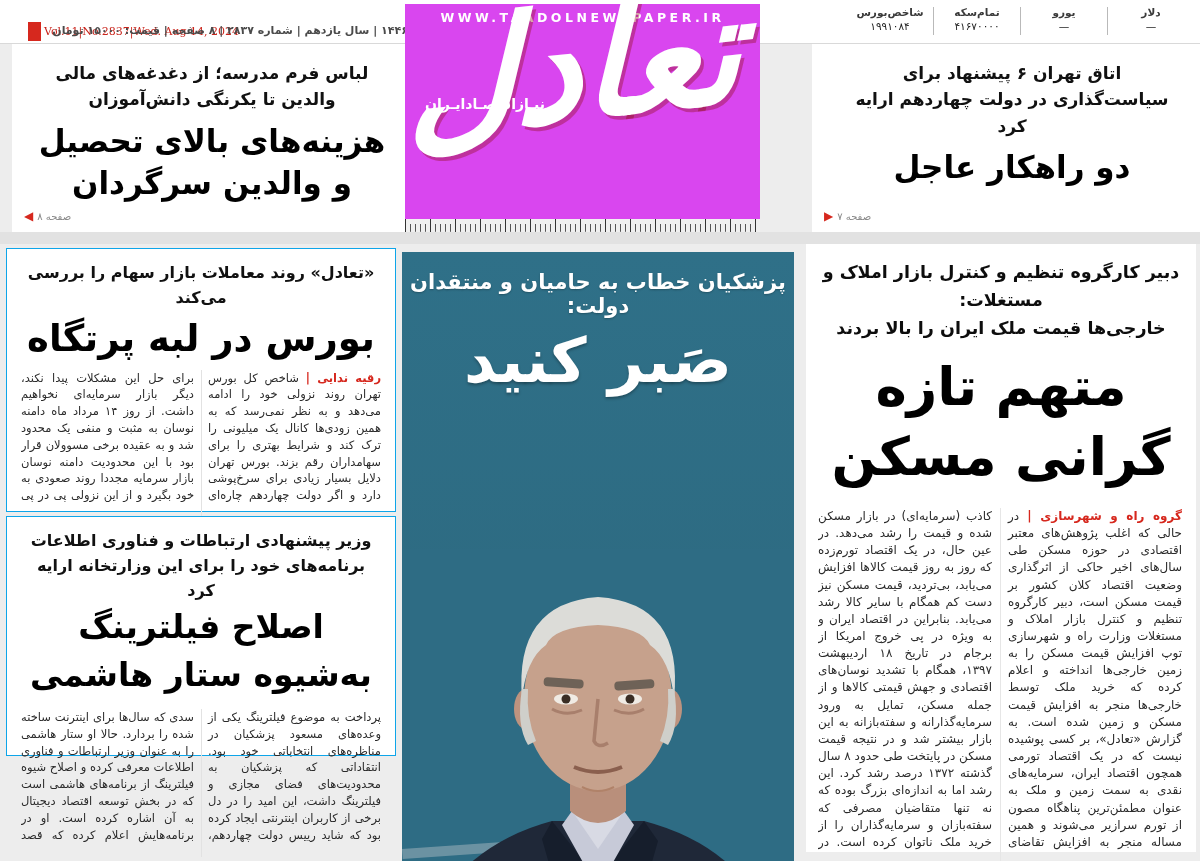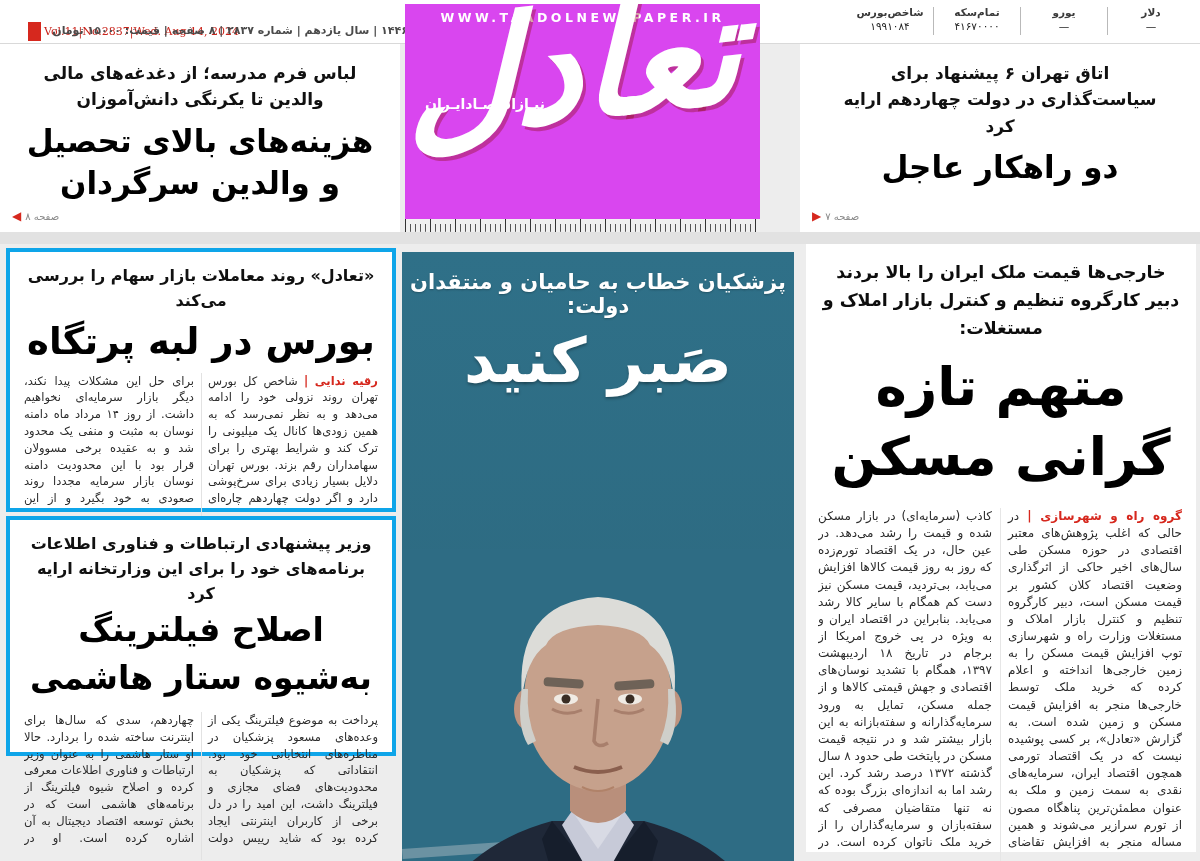--- a/index.html
+++ b/index.html
@@ -24,32 +24,32 @@
   .mast-slogan { position:absolute; top:92px; left:20px; color:#ffffff; font-size:14px; font-weight:bold; letter-spacing:1px; }
   .mast-ruler { position:absolute; bottom:0; left:0; right:0; height:13px; background-color:#f0f0f0;
     background-image:
       repeating-linear-gradient(to right, #333 0 1px, transparent 1px 25px),
       repeating-linear-gradient(to right, #555 0 1px, transparent 1px 5px);
     background-size:100% 100%, 100% 60%;
     background-position:0 0, 0 100%;
     background-repeat:no-repeat; }
 
   
-  .topbox { position:absolute; top:44px; width:400px; height:188px; background:#ffffff; padding-top:16px; }
+  .topbox { position:absolute; top:44px; width:400px; height:188px; background:#ffffff; padding-top:16px;margin-left:12px; }
   .topbox.left-side { left:0; }
   .topbox.right-side { left:800px; }
   .topbox .kicker { text-align:center; font-size:17px; font-weight:bold; color:#111; line-height:1.55; padding:0 30px; }
   .topbox .headline { text-align:center; font-size:31px; font-weight:bold; color:#000; line-height:1.35; margin-top:8px; }
   .pageref { position:absolute; bottom:10px; left:12px; direction:ltr; font-size:10px; color:#8a8a8a; display:flex; align-items:center; gap:4px; }
   .tri { color:#d6281e; font-size:12px; line-height:1; }
 
   .gray-band { position:absolute; top:232px; left:0; width:1200px; height:12px; background:#e2e2e2; }
 
   
-  .lbox { position:absolute; left:6px; width:390px; background:#ffffff; border:4px solid #0ea5e9; padding:12px 14px 10px 14px; }
+  .lbox { position:absolute; left:6px; width:390px; background:#ffffff; border:1px solid #0ea5e9; padding:12px 14px 10px 14px; }
   .lbox1 { top:248px; height:264px; }
   .lbox2 { top:516px; height:240px; }
   .lbox .kicker { text-align:center; font-size:16px; font-weight:bold; color:#111; line-height:1.55; }
   .lbox1 .headline { text-align:center; font-size:37px; font-weight:bold; color:#000; margin-top:6px; }
   .lbox2 .headline { text-align:center; font-size:33px; font-weight:bold; color:#000; line-height:1.45; margin-top:0; }
   .body2col { margin-top:10px; column-count:2; column-gap:14px; column-rule:1px solid #e2e2e2; font-size:11.5px; line-height:1.46; text-align:justify; color:#2b2b2b; overflow:hidden; direction:rtl; }
   .lbox1 .body2col { height:150px; }
   .lbox2 .body2col { height:148px; }
   .redlabel { color:#d6281e; font-weight:bold; }
 
@@ -199,22 +199,22 @@
       <rect x="300" y="440" width="92" height="30" fill="#27415f"></rect>
       <rect x="300" y="434" width="92" height="8" fill="#cfd6dc"></rect>
     </svg>
     <div class="kicker">پزشکیان خطاب به حامیان و منتقدان دولت:</div>
     <div class="headline">صَبر کنید</div>
     <div class="photo-badge">۲</div>
   </div>
 
   <div class="rcol">
     <div class="kicker">
+      <div>دبیر کارگروه تنظیم و کنترل بازار املاک و مستغلات:</div>
       <div>خارجی‌ها قیمت ملک ایران را بالا بردند</div>
-      <div>دبیر کارگروه تنظیم و کنترل بازار املاک و مستغلات:</div>
     </div>
     <div class="headline">
       <div>متهم تازه</div>
       <div>گرانی مسکن</div>
     </div>
     <div class="rbody">
       <span class="redlabel">گروه راه و شهرسازی |</span>
       <span>در حالی که اغلب پژوهش‌های معتبر اقتصادی در حوزه مسکن طی سال‌های اخیر حاکی از اثرگذاری وضعیت اقتصاد کلان کشور بر قیمت مسکن است، دبیر کارگروه تنظیم و کنترل بازار املاک و مستغلات وزارت راه و شهرسازی توپ افزایش قیمت مسکن را به زمین خارجی‌ها انداخته و اعلام کرده که خرید ملک توسط خارجی‌ها منجر به افزایش قیمت مسکن و زمین شده است. به گزارش «تعادل»، بر کسی پوشیده نیست که در یک اقتصاد تورمی همچون اقتصاد ایران، سرمایه‌های نقدی به سمت زمین و ملک به عنوان مطمئن‌ترین پناهگاه مصون از تورم سرازیر می‌شوند و همین مساله منجر به افزایش تقاضای کاذب (سرمایه‌ای) در بازار مسکن شده و قیمت را رشد می‌دهد. در عین حال، در یک اقتصاد تورم‌زده که روز به روز قیمت کالاها افزایش می‌یابد، بی‌تردید، قیمت مسکن نیز دست کم همگام با سایر کالا رشد می‌یابد. بنابراین در اقتصاد ایران و به ویژه در پی خروج امریکا از برجام در تاریخ ۱۸ اردیبهشت ۱۳۹۷، همگام با تشدید نوسان‌های اقتصادی و جهش قیمتی کالاها و از جمله مسکن، تمایل به ورود سرمایه‌گذارانه و سفته‌بازانه به این بازار بیشتر شد و در نتیجه قیمت مسکن در پایتخت طی حدود ۸ سال گذشته ۱۳۷۲ درصد رشد کرد. این رشد اما به اندازه‌ای بزرگ بوده که نه تنها متقاضیان مصرفی که سفته‌بازان و سرمایه‌گذاران را از خرید ملک ناتوان کرده است. در عین حال، این تحلیل مخالف نادیده گرفتن ورود غیرقانونی خارجی‌ها به بازار مسکن برخی شهرهای کشور نیست، اما بر این باور است که وزن این معاملات به اندازه‌ای نیست که بتواند معادلات بازار مسکن کشور را تعیین کند. دیروز اما دبیر کارگروه تنظیم و کنترل بازار املاک و مستغلات وزارت راه و شهرسازی با بیان اینکه ورود خارجی‌ها به بازار مسکن ایران منجر به افزایش قیمت ملک و زمین شده، گفت: بومیان خوزستان در استان ملک و زمین نمی‌خرند، چرا که دیگر زمینی نیست و اراضی مرغوب از سوی خارجی‌ها خریداری شده است. اگر هم باشد قیمت آن بشدت افزایش پیدا کرده، چرا که تقاضای خارجی‌ها قیمت‌ها را بالا برده است. یاسر مستمالچیان در گفت‌وگو با ایلنا درباره ورود اتباع خارجی و سرمایه‌گذاران غیرایرانی به بازار مسکن کشورمان اظهار کرد: به‌طور قطع با ورود سرمایه‌گذار خارجی به کشورمان مخالف نیستیم، اما سرمایه‌گذاری آنها در بخش بازار مسکن و نه تولید مسکن، مخالف هستیم و... </span>
       
     </div>

